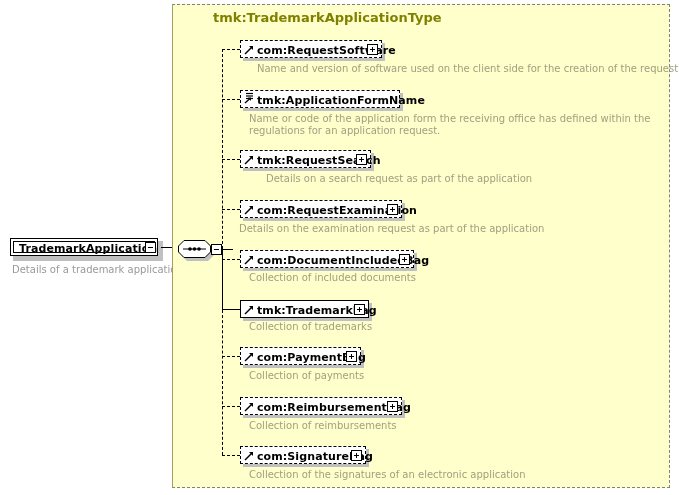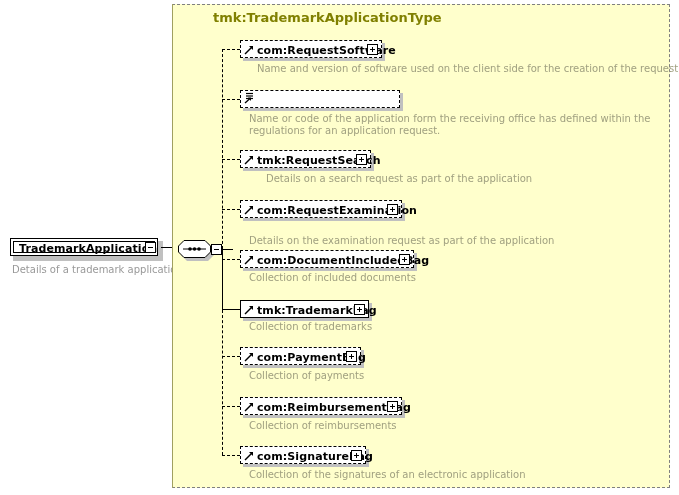--- a/index.html
+++ b/index.html
@@ -352,20 +352,21 @@
 <div class="elem optional" style="left:240px; top:90px; width:160px;">
   <div class="shadow"></div>
   <div class="ebox">
     <svg class="lines-icon" viewBox="0 0 10 12">
       <line x1="2" y1="1.5" x2="9" y2="1.5" stroke="#000" stroke-width="1.2"></line>
       <line x1="2" y1="4" x2="9" y2="4" stroke="#000" stroke-width="1.2"></line>
       <line x1="2" y1="6.5" x2="9" y2="6.5" stroke="#000" stroke-width="1.2"></line>
       <path d="M1 11 L6 6.5" stroke="#000" stroke-width="1.3" fill="none"></path>
       <polygon points="7,5.5 7,9 4,5.5" fill="#000"></polygon>
     </svg>
+    <div class="elabel">tmk:ApplicationFormName</div>
   </div>
 </div>
 <div class="desc wrap" style="left:249px; top:113px;">Name or code of the application form the receiving office has defined within the regulations for an application request.</div>
 
 <div class="elem optional" style="left:240px; top:150px; width:131px;">
   <div class="shadow"></div>
   <div class="ebox">
     <svg class="arrow-icon" viewBox="0 0 10 10">
       <path d="M1 9 L8 2" stroke="#000" stroke-width="1.4" fill="none"></path>
       <polygon points="9,1 9,5 5,1" fill="#000"></polygon>
@@ -380,21 +381,21 @@
   <div class="shadow"></div>
   <div class="ebox">
     <svg class="arrow-icon" viewBox="0 0 10 10">
       <path d="M1 9 L8 2" stroke="#000" stroke-width="1.4" fill="none"></path>
       <polygon points="9,1 9,5 5,1" fill="#000"></polygon>
     </svg>
     <div class="elabel">com:RequestExamination</div>
     <div class="expand-box"></div>
   </div>
 </div>
-<div class="desc" style="left:249px; top:223px;margin-top:12px;">Details on the examination request as part of the application</div>
+<div class="desc" style="left:239px; top:223px;">Details on the examination request as part of the application</div>
 
 <div class="elem optional" style="left:240px; top:250px; width:174px;">
   <div class="shadow"></div>
   <div class="ebox">
     <svg class="arrow-icon" viewBox="0 0 10 10">
       <path d="M1 9 L8 2" stroke="#000" stroke-width="1.4" fill="none"></path>
       <polygon points="9,1 9,5 5,1" fill="#000"></polygon>
     </svg>
     <div class="elabel">com:DocumentIncludedBag</div>
     <div class="expand-box"></div>

